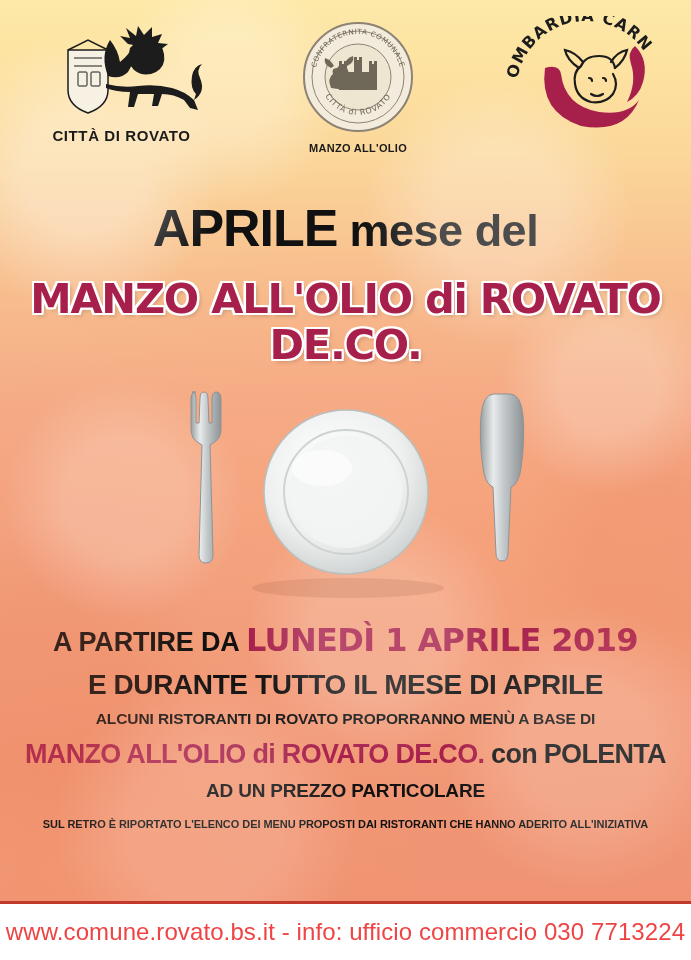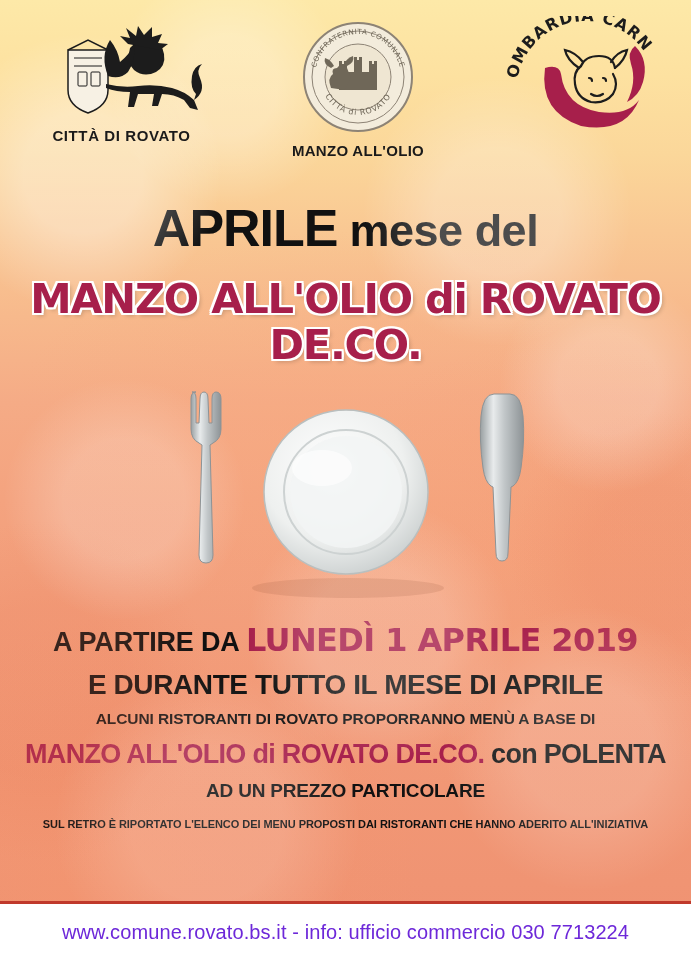--- a/index.html
+++ b/index.html
@@ -70,21 +70,21 @@
     text-align: center;
   }
   .logo-caption {
     font-size: 15px;
     font-weight: bold;
     letter-spacing: 0.6px;
     color: #1a1a1a;
     margin-top: 4px;
   }
   .logo-caption.small {
-    font-size: 15px;
+    font-size: 11px;
     letter-spacing: 0.3px;
   }
 
   
   .title-aprile {
     text-align: center;
     margin-top: 42px;
     font-size: 45px;
     font-weight: bold;
     color: #111111;
@@ -185,22 +185,22 @@
     right: 0;
     bottom: 0;
     height: 56px;
     background: #ffffff;
     border-top: 3px solid #c0392b;
     display: flex;
     align-items: center;
     justify-content: center;
   }
   .footer-text {
-    font-size: 20px;
-    color: #6d28d9;
+    font-size: 24px;
+    color: #ef4444;
     letter-spacing: 0.1px;
   }
 </style>
 </head>
 <body>
 
 <div id="poster">
   <div class="texture"></div>
 
   <div class="logos">

